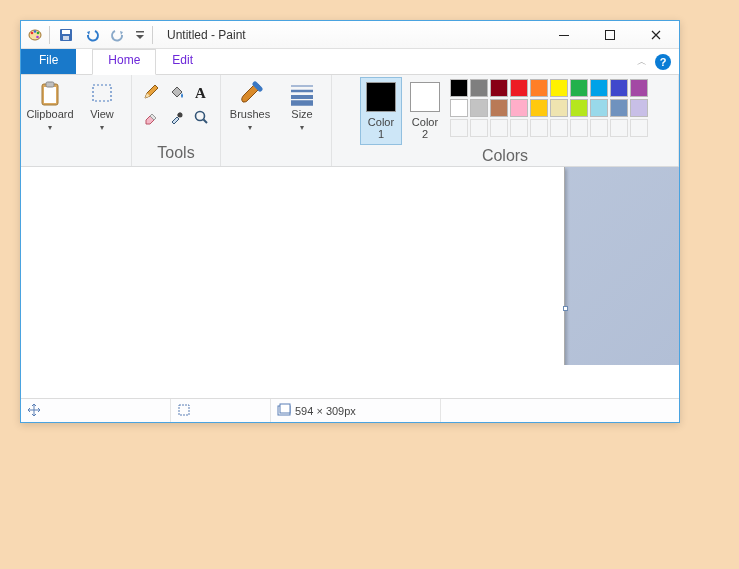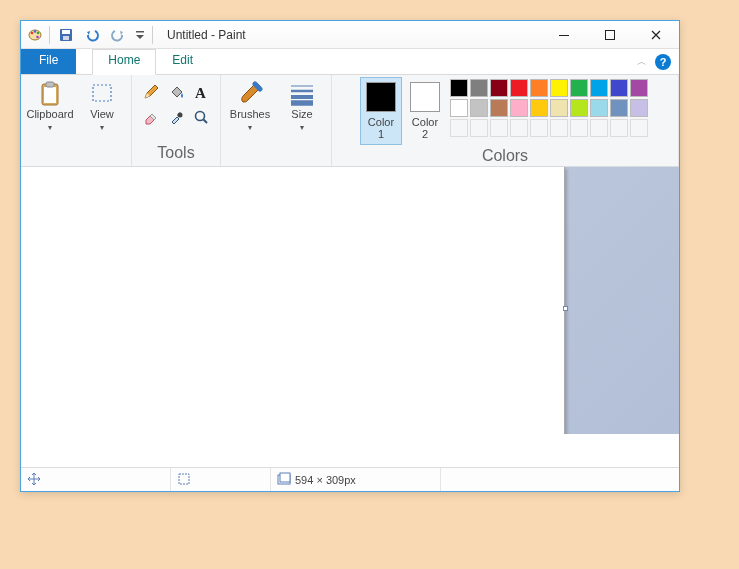--- a/index.html
+++ b/index.html
@@ -7,21 +7,21 @@
     margin: 0;
     font-family: 'Segoe UI', Tahoma, sans-serif;
     font-size: 12px;
     background: #f8d9b3;
     padding: 20px;
     width: 739px;
     height: 569px;
   }
   .window {
     width: 660px;
-    height: 472px;
+    height: 403px;
     border: 1px solid #4aa3e0;
     background: #fff;
     display: flex;
     flex-direction: column;
     box-shadow: 0 2px 8px rgba(0,0,0,0.15);
   }
   
   .titlebar {
     height: 28px;
     display: flex;
@@ -50,21 +50,21 @@
   .tabrow {
     display:flex;
     height:26px;
     background:#fff;
     border-bottom:1px solid #dadada;
     position:relative;
   }
   .tab {
     padding: 4px 16px;
     font-size:12px;
-    color:#0f766e;
+    color:#6d28d9;
     cursor:default;
   }
   .tab.file {
     background:#1979ca;
     color:#fff;
     margin-right:16px;
     padding:4px 18px;
   }
   .tab.active {
     border:1px solid #dadada;

